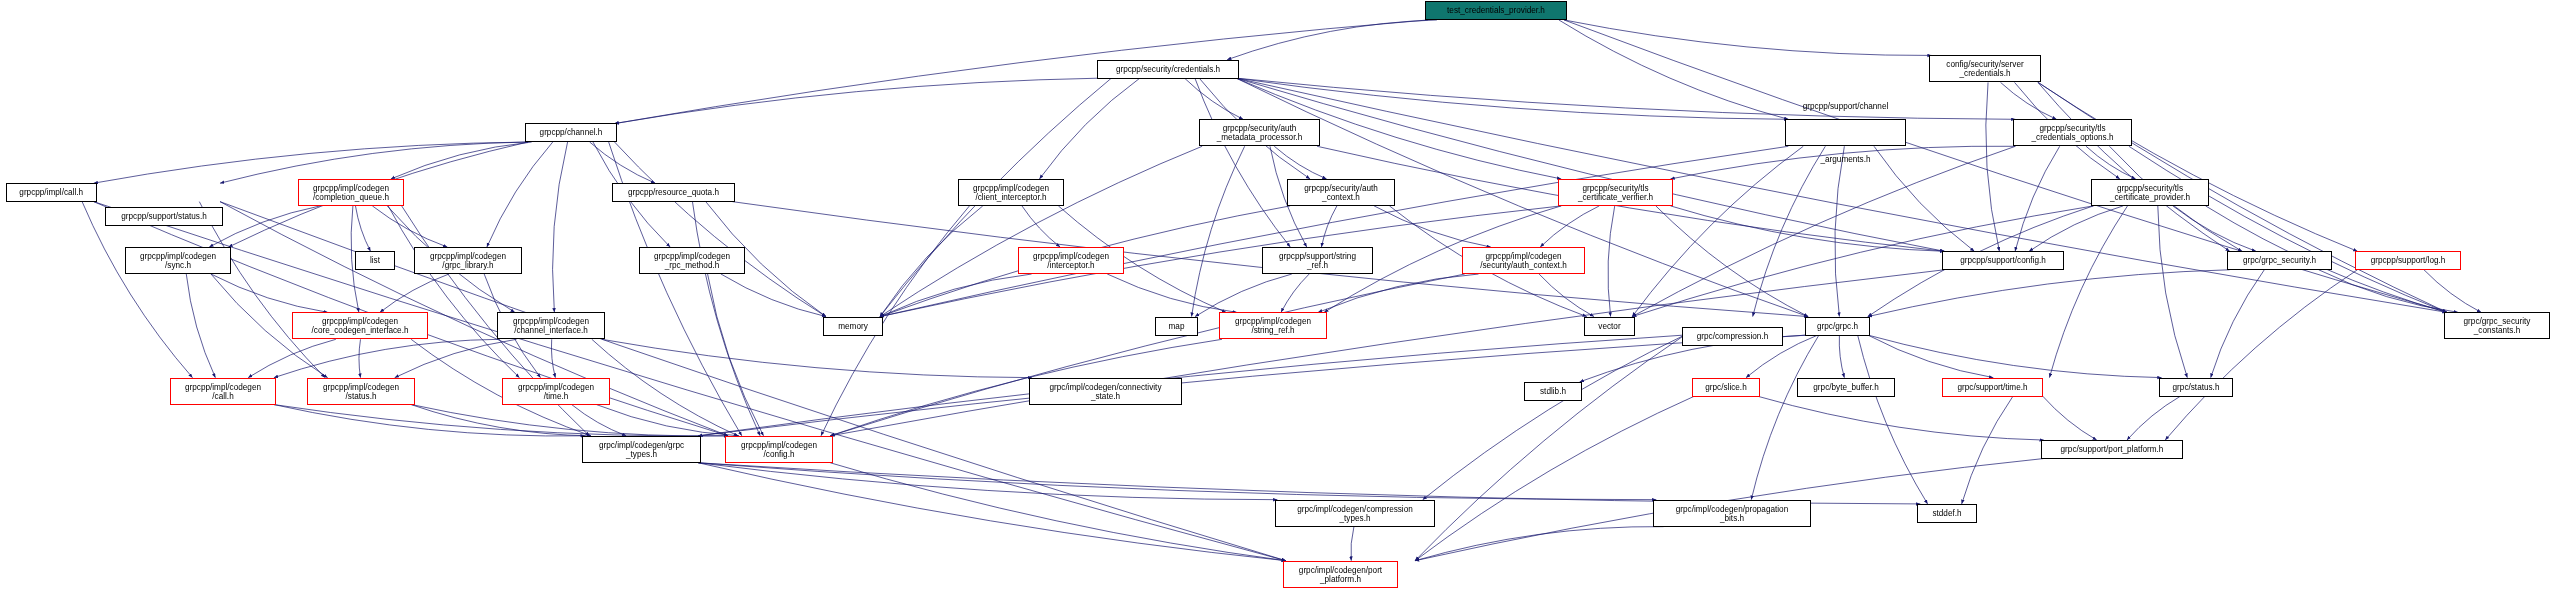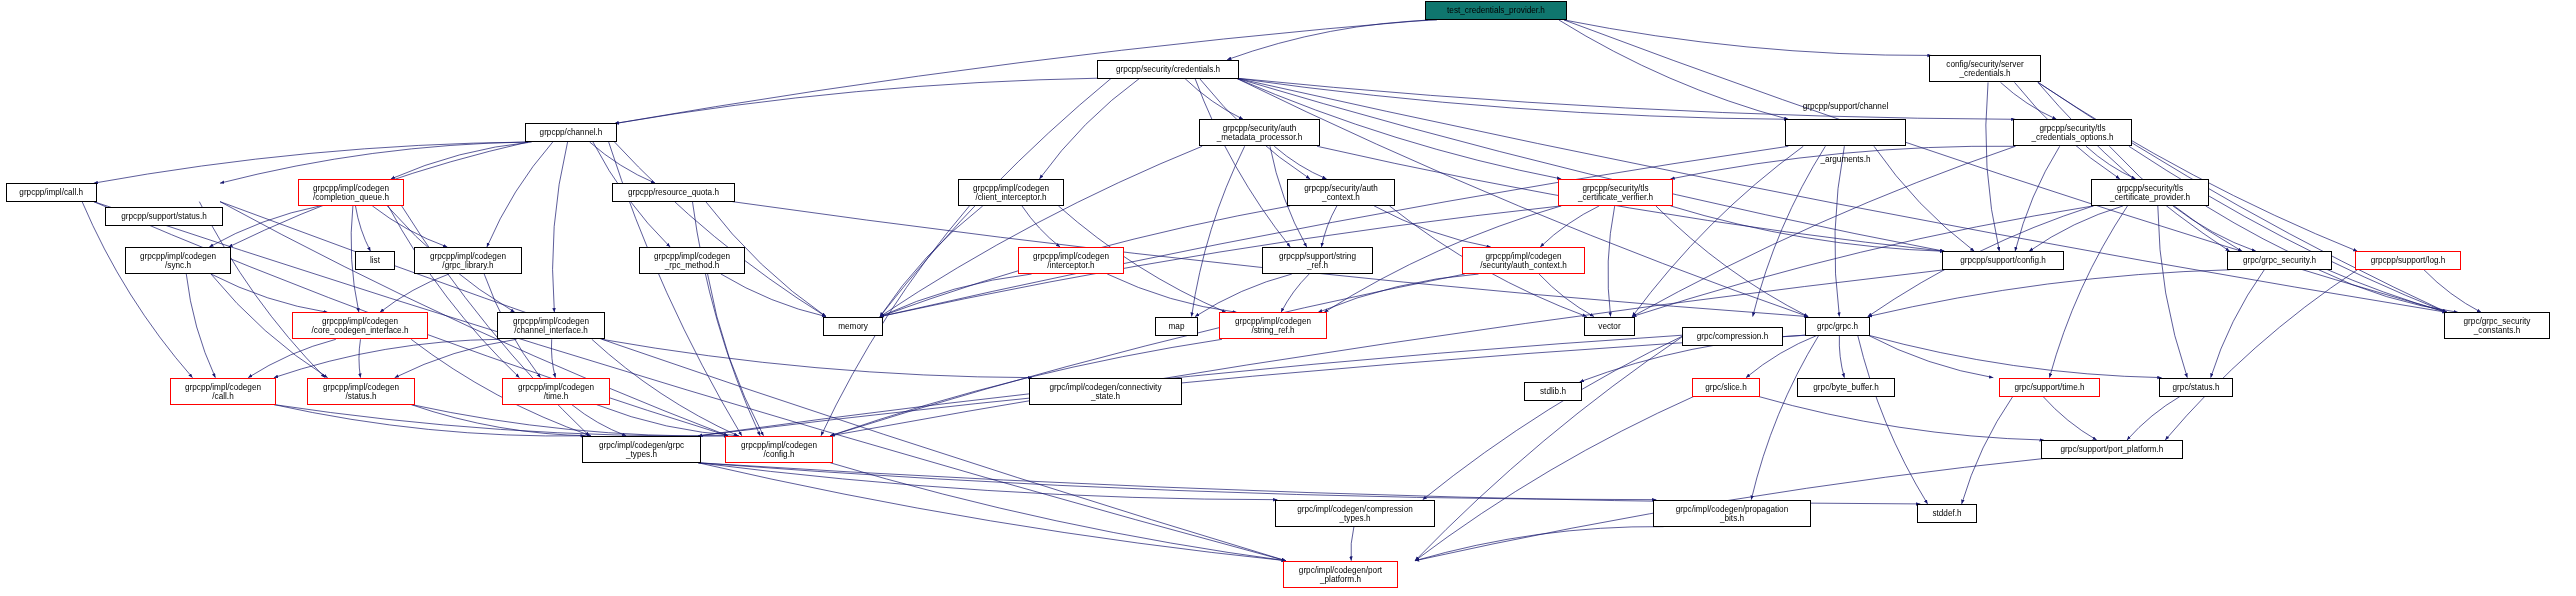--- a/index.html
+++ b/index.html
@@ -239,21 +239,21 @@
     <div class="node" style="left: 1682px; top: 317px; width: 101px; height: 18.5px; margin-top: 10px;"><span>grpc/compression.h</span></div>
     <div class="node" style="left: 1805px; top: 317px; width: 65px; height: 18.5px;"><span>grpc/grpc.h</span></div>
     <div class="node" style="left: 2444px; top: 312px; width: 106px; height: 27px;"><span>grpc/grpc_security</span><span>_constants.h</span></div>
     <div class="node red" style="left: 170px; top: 378px; width: 106px; height: 27px;"><span>grpcpp/impl/codegen</span><span>/call.h</span></div>
     <div class="node red" style="left: 307px; top: 378px; width: 108px; height: 27px;"><span>grpcpp/impl/codegen</span><span>/status.h</span></div>
     <div class="node red" style="left: 502px; top: 378px; width: 108px; height: 27px;"><span>grpcpp/impl/codegen</span><span>/time.h</span></div>
     <div class="node" style="left: 1029px; top: 378px; width: 153px; height: 27px;"><span>grpc/impl/codegen/connectivity</span><span>_state.h</span></div>
     <div class="node" style="left: 1524px; top: 382px; width: 58px; height: 18.5px;"><span>stdlib.h</span></div>
     <div class="node red" style="left: 1692px; top: 378px; width: 68px; height: 18.5px;"><span>grpc/slice.h</span></div>
     <div class="node" style="left: 1797px; top: 378px; width: 98px; height: 18.5px;"><span>grpc/byte_buffer.h</span></div>
-    <div class="node red" style="left: 1999px; top: 378px; width: 101px; height: 18.5px;"><span>grpc/support/time.h</span></div>
+    <div class="node red" style="left: 1942px; top: 378px; width: 101px; height: 18.5px;"><span>grpc/support/time.h</span></div>
     <div class="node" style="left: 2159px; top: 378px; width: 74px; height: 18.5px;"><span>grpc/status.h</span></div>
     <div class="node" style="left: 582px; top: 436px; width: 119px; height: 27px;"><span>grpc/impl/codegen/grpc</span><span>_types.h</span></div>
     <div class="node red" style="left: 725px; top: 436px; width: 108px; height: 27px;"><span>grpcpp/impl/codegen</span><span>/config.h</span></div>
     <div class="node" style="left: 2041px; top: 440px; width: 142px; height: 18.5px;"><span>grpc/support/port_platform.h</span></div>
     <div class="node" style="left: 1275px; top: 500px; width: 160px; height: 27px;"><span>grpc/impl/codegen/compression</span><span>_types.h</span></div>
     <div class="node" style="left: 1653px; top: 500px; width: 158px; height: 27px;"><span>grpc/impl/codegen/propagation</span><span>_bits.h</span></div>
     <div class="node" style="left: 1917px; top: 504px; width: 60px; height: 18.5px;"><span>stddef.h</span></div>
     <div class="node red" style="left: 1283px; top: 561px; width: 115px; height: 27px;"><span>grpc/impl/codegen/port</span><span>_platform.h</span></div>
   </div>
 

